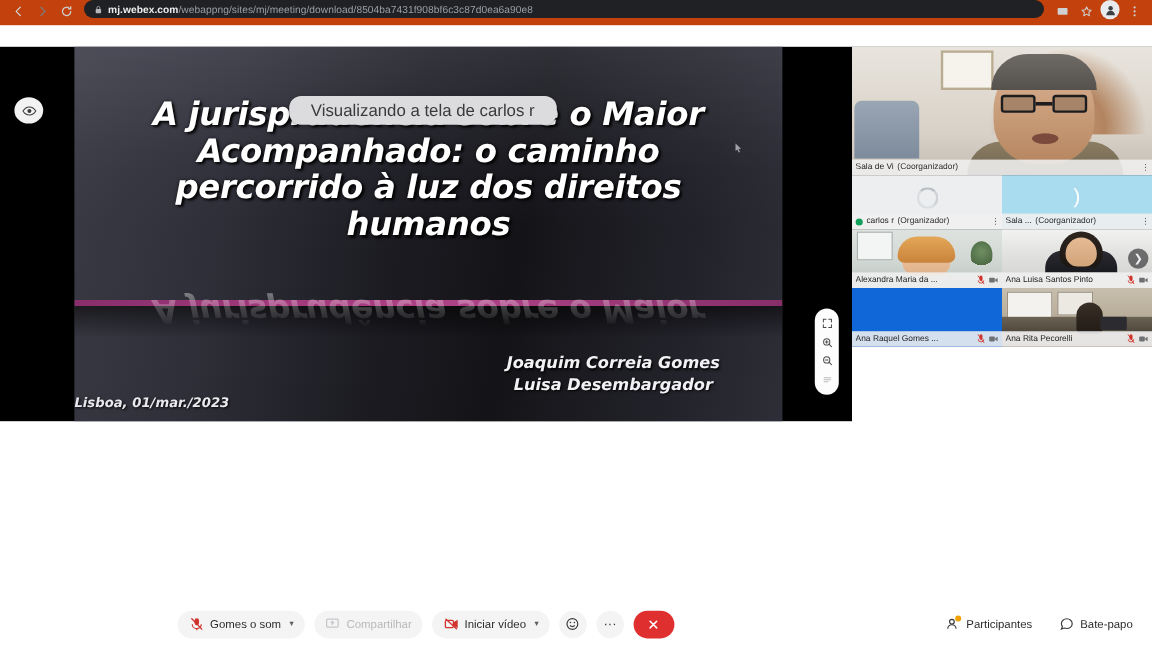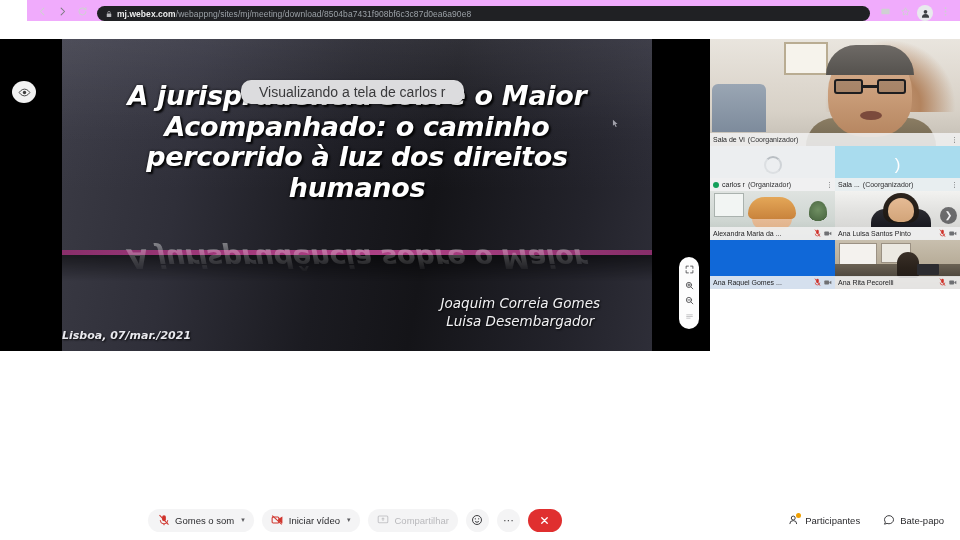--- a/index.html
+++ b/index.html
@@ -37,22 +37,22 @@
     color: #c4c5c7;
   }
   .tab-audio svg, .tab-close svg { width: 8px; height: 8px; }
   .newtab {
     width: 17px; height: 17px; margin-left: 5px;
     display: flex; align-items: center; justify-content: center;
     color: #c8c9cb; font-size: 12px; line-height: 1;
   }
 
   .toolbar {
-    height: 21px; background: #f0abfc;
-    display: flex; align-items: flex-end; gap: 0; padding: 0 5px; margin-left: 27px;
+    height: 21px; background: #c2410c;
+    display: flex; align-items: flex-start; gap: 0; padding: 0 5px;
   }
   .tb-btn {
     width: 20px; height: 19px; flex: 0 0 auto;
     display: flex; align-items: center; justify-content: center;
     color: #cfd0d2;
   }
   .tb-btn svg { width: 11px; height: 11px; }
   .tb-btn.dim { color: #7b7c7f; }
 
   .omnibox {
@@ -127,21 +127,21 @@
     transform: scaleY(-1);
     -webkit-mask-image: linear-gradient(180deg, rgba(0,0,0,0) 0%, rgba(0,0,0,.55) 75%, rgba(0,0,0,.8) 100%);
             mask-image: linear-gradient(180deg, rgba(0,0,0,0) 0%, rgba(0,0,0,.55) 75%, rgba(0,0,0,.8) 100%);
     opacity: .55; overflow: hidden; height: 32px;
     z-index: 2;
   }
 
   .slide-author {
     position: absolute; right: 52px; top: 255px; text-align: center;
     font-family: "DejaVu Sans", sans-serif;
-    font-style: italic; font-weight: normal;
+    font-style: italic; font-weight: bold;
     font-size: 13.5px; line-height: 1.35; color: #f2f2f4;
     text-shadow: 1px 1px 2px rgba(0,0,0,.9);
     z-index: 3;
   }
   .slide-place {
     position: absolute; left: 0px; bottom: 9px;
     font-family: "DejaVu Sans", sans-serif;
     font-style: italic; font-weight: bold;
     font-size: 11px; color: #e9e9ee;
     text-shadow: 1px 1px 2px rgba(0,0,0,.9);
@@ -473,21 +473,21 @@
     <div class="share-area">
       <div class="slide">
         <div class="slide-wash"></div>
         <div class="slide-band"></div>
         <div class="slide-title">A jurisprudência sobre o Maior Acompanhado:  o caminho percorrido à luz dos direitos humanos</div>
         <div class="slide-title-reflect">A jurisprudência sobre o Maior Acompanhado:  o caminho percorrido à luz dos direitos humanos</div>
         <div class="slide-author">
           <div>Joaquim Correia Gomes</div>
           <div>Luisa Desembargador</div>
         </div>
-        <div class="slide-place">Lisboa, 07/mar./2021</div>
+        <div class="slide-place">Lisboa, 01/mar./2023</div>
       </div>
 
       <div class="view-banner">Visualizando a tela de carlos r</div>
 
       <div class="eye-badge">
         <svg viewBox="0 0 20 20" fill="none" stroke="currentColor" stroke-width="1.4">
           <path d="M1.8 10S5 4.8 10 4.8 18.2 10 18.2 10 15 15.2 10 15.2 1.8 10 1.8 10z"></path>
           <circle cx="10" cy="10" r="2.6" fill="currentColor" stroke="none"></circle>
         </svg>
       </div>
@@ -674,40 +674,40 @@
                 <rect x="5.5" y="1.5" width="5" height="8" rx="2.5"></rect>
                 <path d="M3 8.2a5 5 0 0010 0" stroke="currentColor" stroke-width="1.3" fill="none"></path>
                 <path d="M8 13v2" stroke="currentColor" stroke-width="1.3"></path>
                 <path d="M2 1.6l12 12.6" stroke="currentColor" stroke-width="1.4"></path>
               </svg>
           </span>
           <span>Gomes o som</span>
           <span class="caret">▾</span>
         </div>
 
+        <div class="pill disabled">
+          <span class="ic">
+            <svg viewBox="0 0 16 16" fill="none" stroke="currentColor" stroke-width="1.4">
+                <rect x="1.6" y="2.6" width="12.8" height="9" rx="1.3"></rect>
+                <path d="M8 5.2v4M6.2 7l1.8-1.8L9.8 7"></path>
+              </svg>
+          </span>
+          <span>Compartilhar</span>
+        </div>
+
         <div class="pill red">
           <span class="ic">
             <svg viewBox="0 0 16 16" fill="none" stroke="currentColor" stroke-width="1.4">
                 <rect x="1.5" y="4" width="9" height="8" rx="1.4"></rect>
                 <path d="M10.5 7l4-2.4v6.8l-4-2.4z" fill="currentColor"></path>
                 <path d="M1.6 2.2l12.8 11.6" stroke-width="1.4"></path>
               </svg>
           </span>
           <span>Iniciar vídeo</span>
           <span class="caret">▾</span>
-        </div>
-
-        <div class="pill disabled">
-          <span class="ic">
-            <svg viewBox="0 0 16 16" fill="none" stroke="currentColor" stroke-width="1.4">
-                <rect x="1.6" y="2.6" width="12.8" height="9" rx="1.3"></rect>
-                <path d="M8 5.2v4M6.2 7l1.8-1.8L9.8 7"></path>
-              </svg>
-          </span>
-          <span>Compartilhar</span>
         </div>
 
         <div class="round">
           <svg viewBox="0 0 16 16" fill="none" stroke="currentColor" stroke-width="1.3">
               <circle cx="8" cy="8" r="6"></circle>
               <circle cx="5.8" cy="6.4" r=".9" fill="currentColor" stroke="none"></circle>
               <circle cx="10.2" cy="6.4" r=".9" fill="currentColor" stroke="none"></circle>
               <path d="M5.4 9.6a3.2 3.2 0 005.2 0"></path>
             </svg>
         </div>

